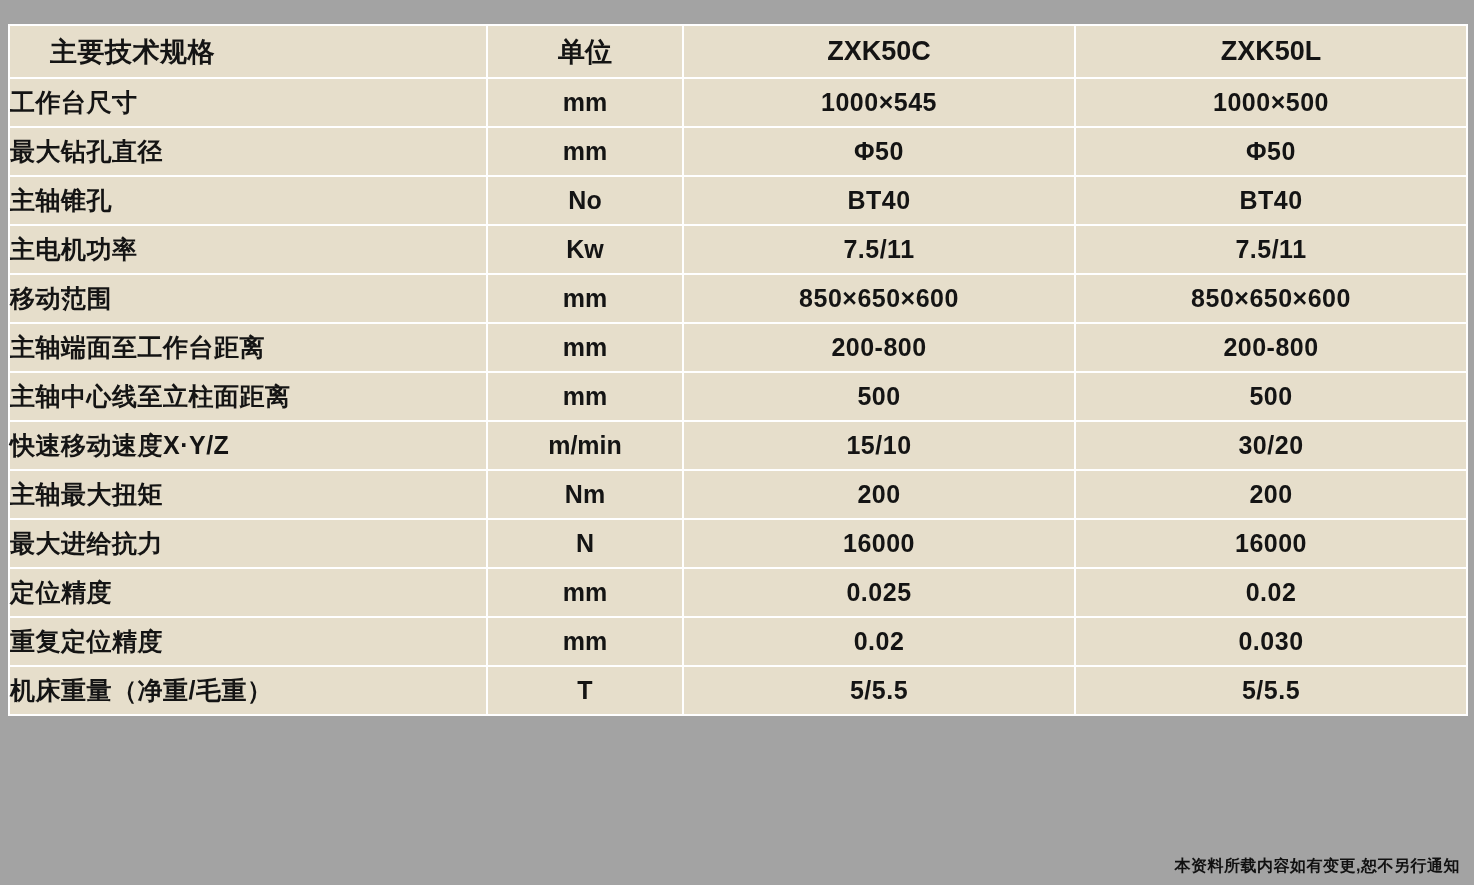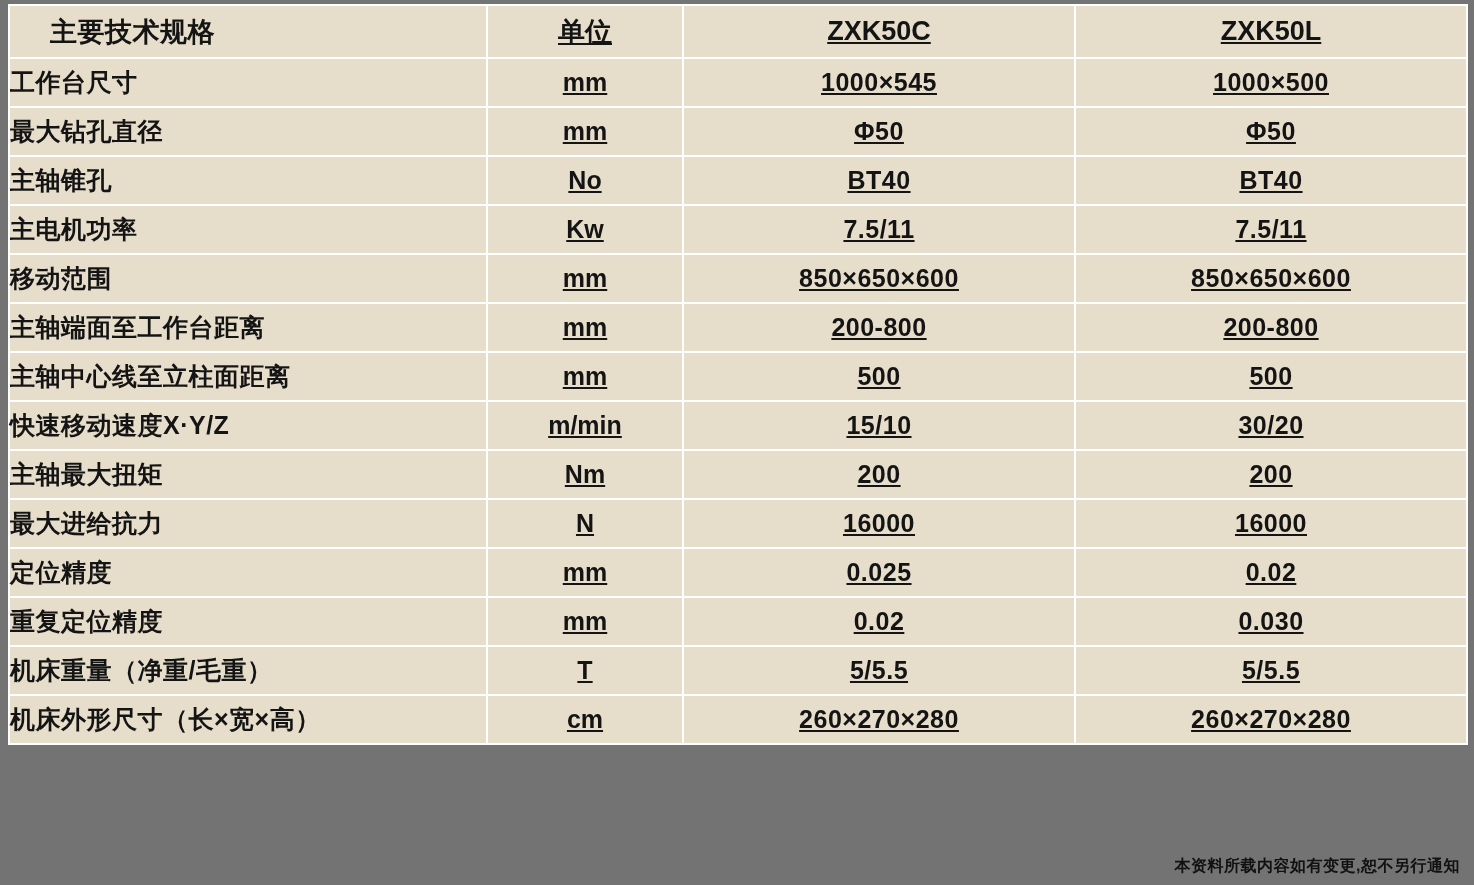--- a/index.html
+++ b/index.html
@@ -12,22 +12,22 @@
     height: 885px;
     font-family: "Liberation Sans", "DejaVu Sans", sans-serif;
     color: #1a1a1a;
     overflow: hidden;
   }
   .sheet {
     position: relative;
     width: 1474px;
     height: 885px;
     box-sizing: border-box;
-    padding: 4px 8px 0 8px;
-    background: #737373;
+    padding: 24px 8px 0 8px;
+    background: #a3a3a3;
   }
   table.spec {
     border-collapse: collapse;
     width: 1458px;
     table-layout: fixed;
     background: #e8e0cb;
   }
   table.spec col.c-item { width: 478px; }
   table.spec col.c-unit { width: 196px; }
   table.spec col.c-a { width: 392px; }
@@ -50,21 +50,20 @@
   .cell-item {
     text-align: left;
     padding-left: 36px;
     letter-spacing: 0.5px;
   }
   .cell-item.head {
     padding-left: 40px;
   }
   .cell-center {
     text-align: center;
-    text-decoration: underline;
   }
   .val {
     font-weight: bold;
     letter-spacing: 0.5px;
     margin-top: 40px;
   }
   .footnote {
     position: absolute;
     right: 14px;
     bottom: 8px;
@@ -165,23 +164,17 @@
         <td class="cell-center">mm</td>
         <td class="cell-center val">0.02</td>
         <td class="cell-center val">0.030</td>
       </tr>
       <tr>
         <td class="cell-item">机床重量（净重/毛重）</td>
         <td class="cell-center">T</td>
         <td class="cell-center val">5/5.5</td>
         <td class="cell-center val">5/5.5</td>
       </tr>
-      <tr>
-        <td class="cell-item">机床外形尺寸（长×宽×高）</td>
-        <td class="cell-center">cm</td>
-        <td class="cell-center val">260×270×280</td>
-        <td class="cell-center val">260×270×280</td>
-      </tr>
     </tbody>
   </table>
 
   <div class="footnote">本资料所载内容如有变更,恕不另行通知</div>
 </div>
 
 </body></html>

